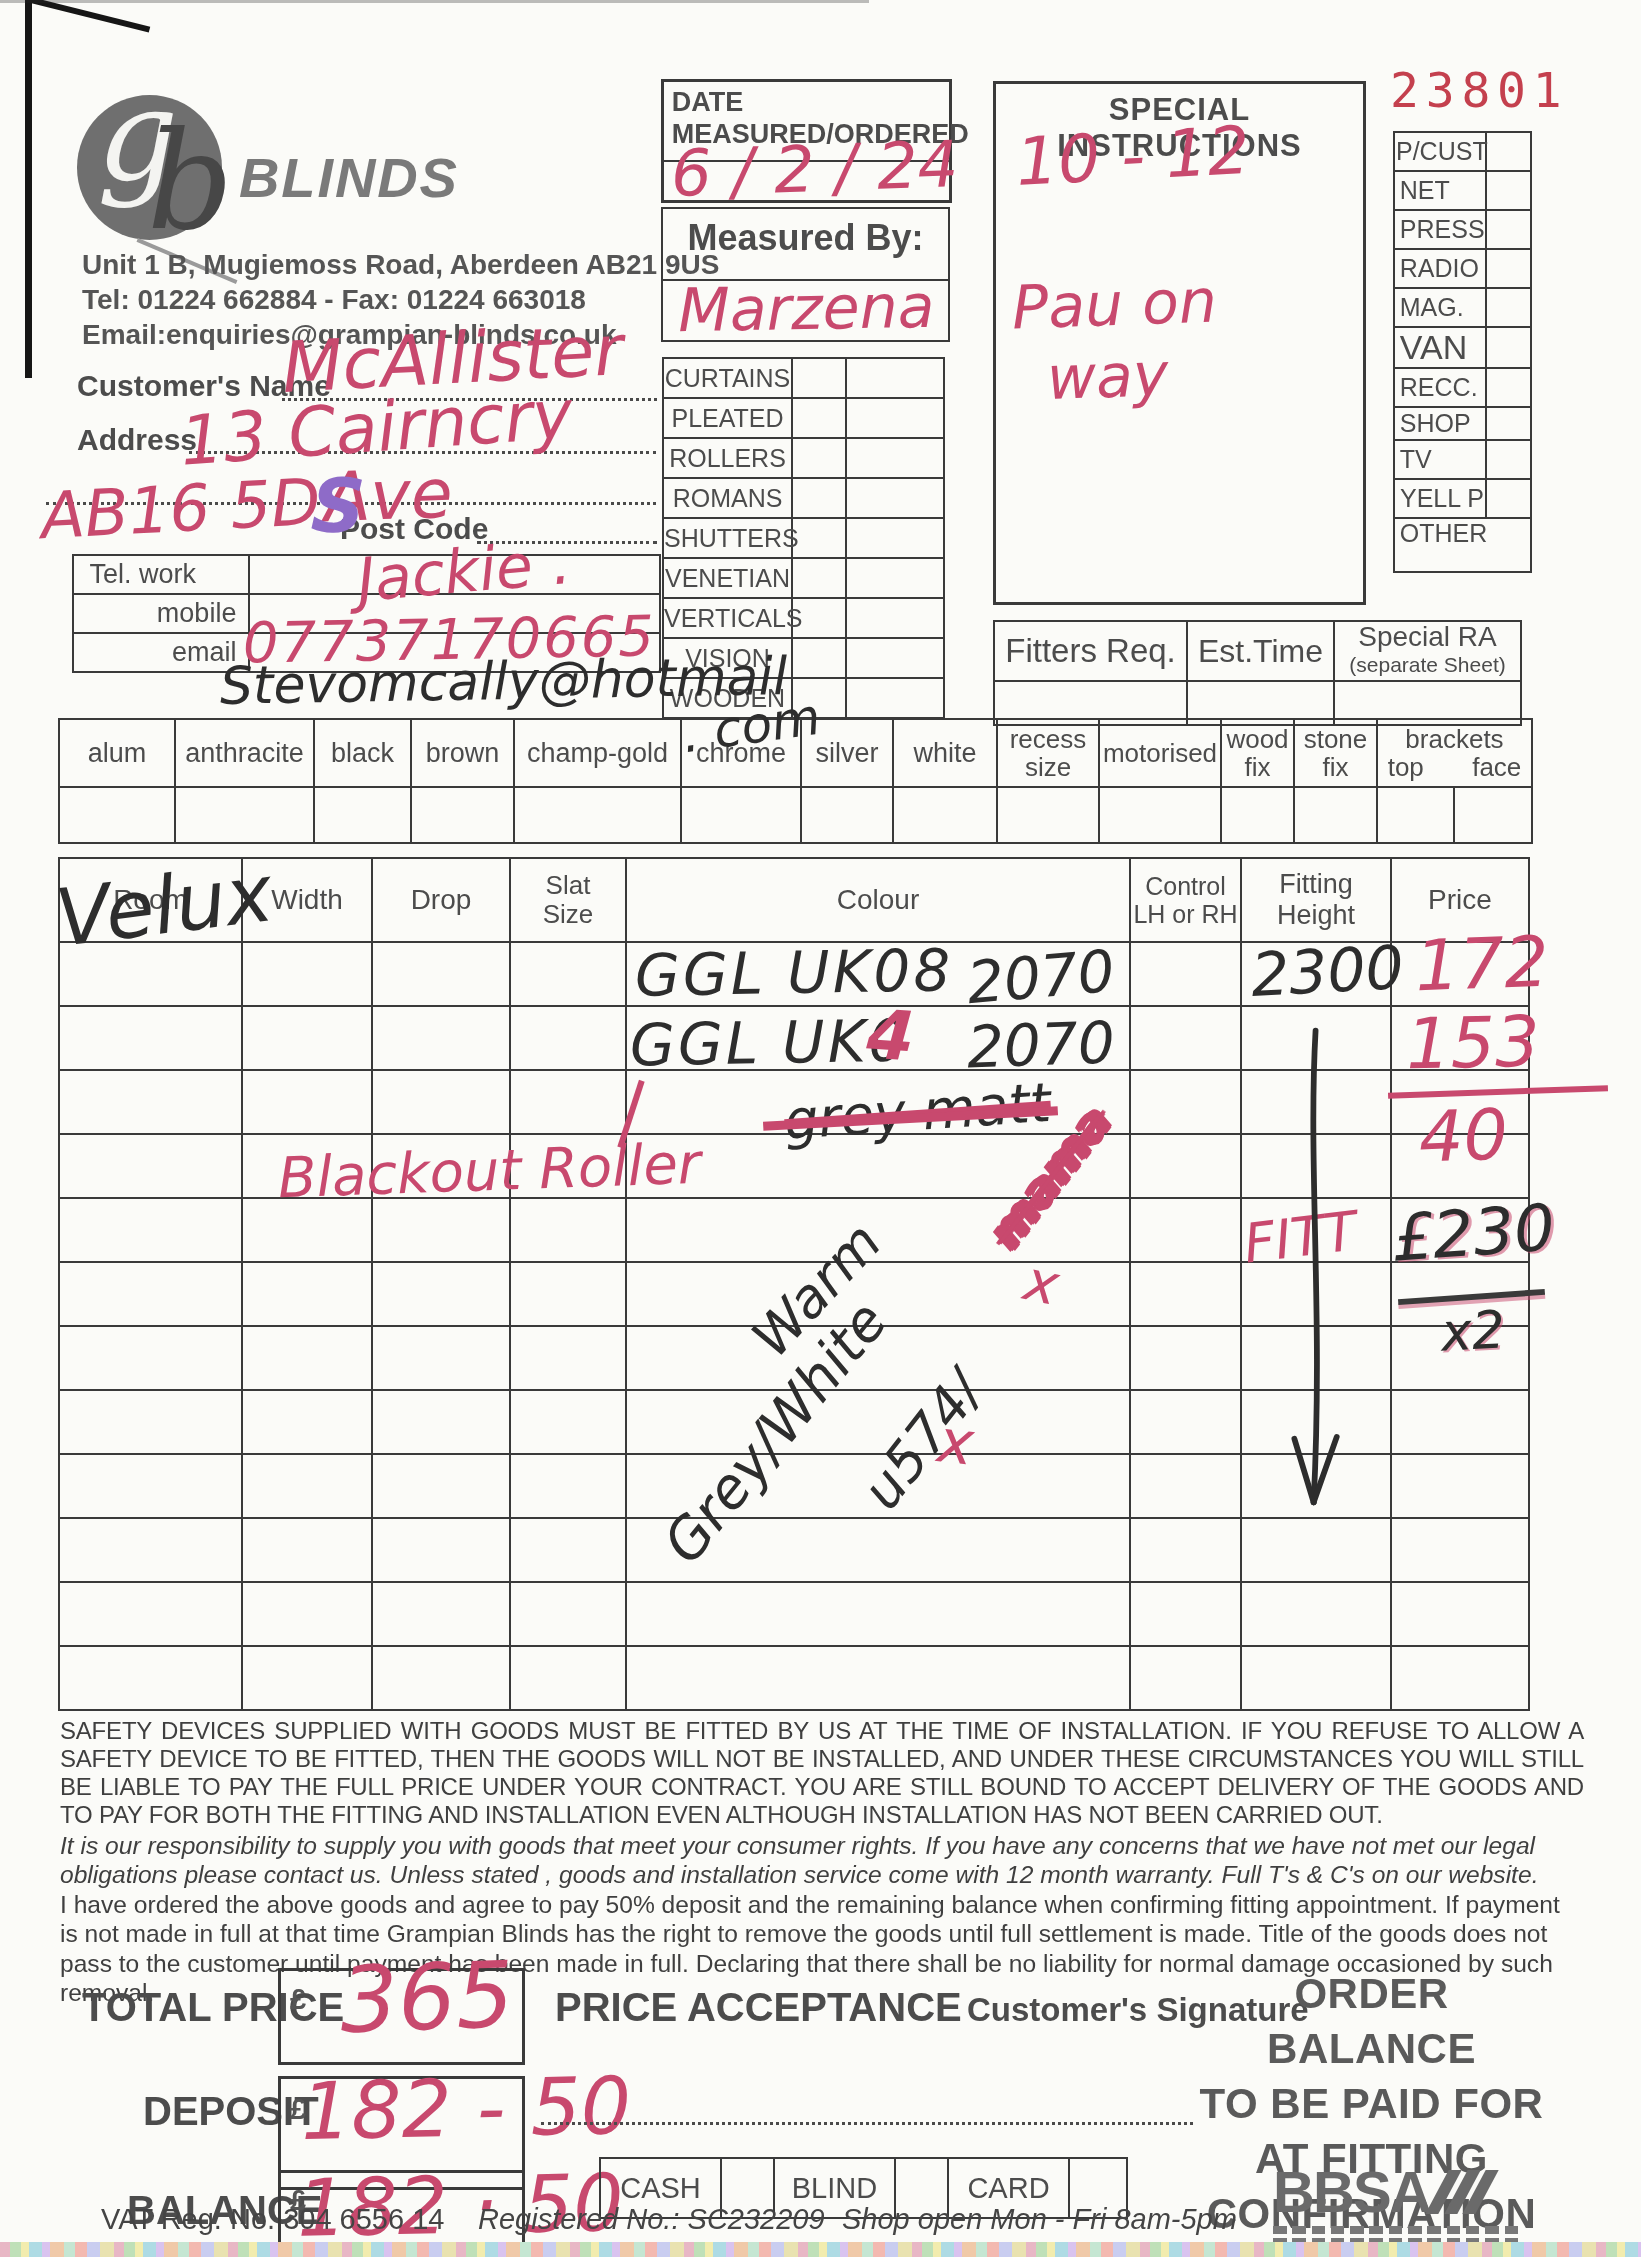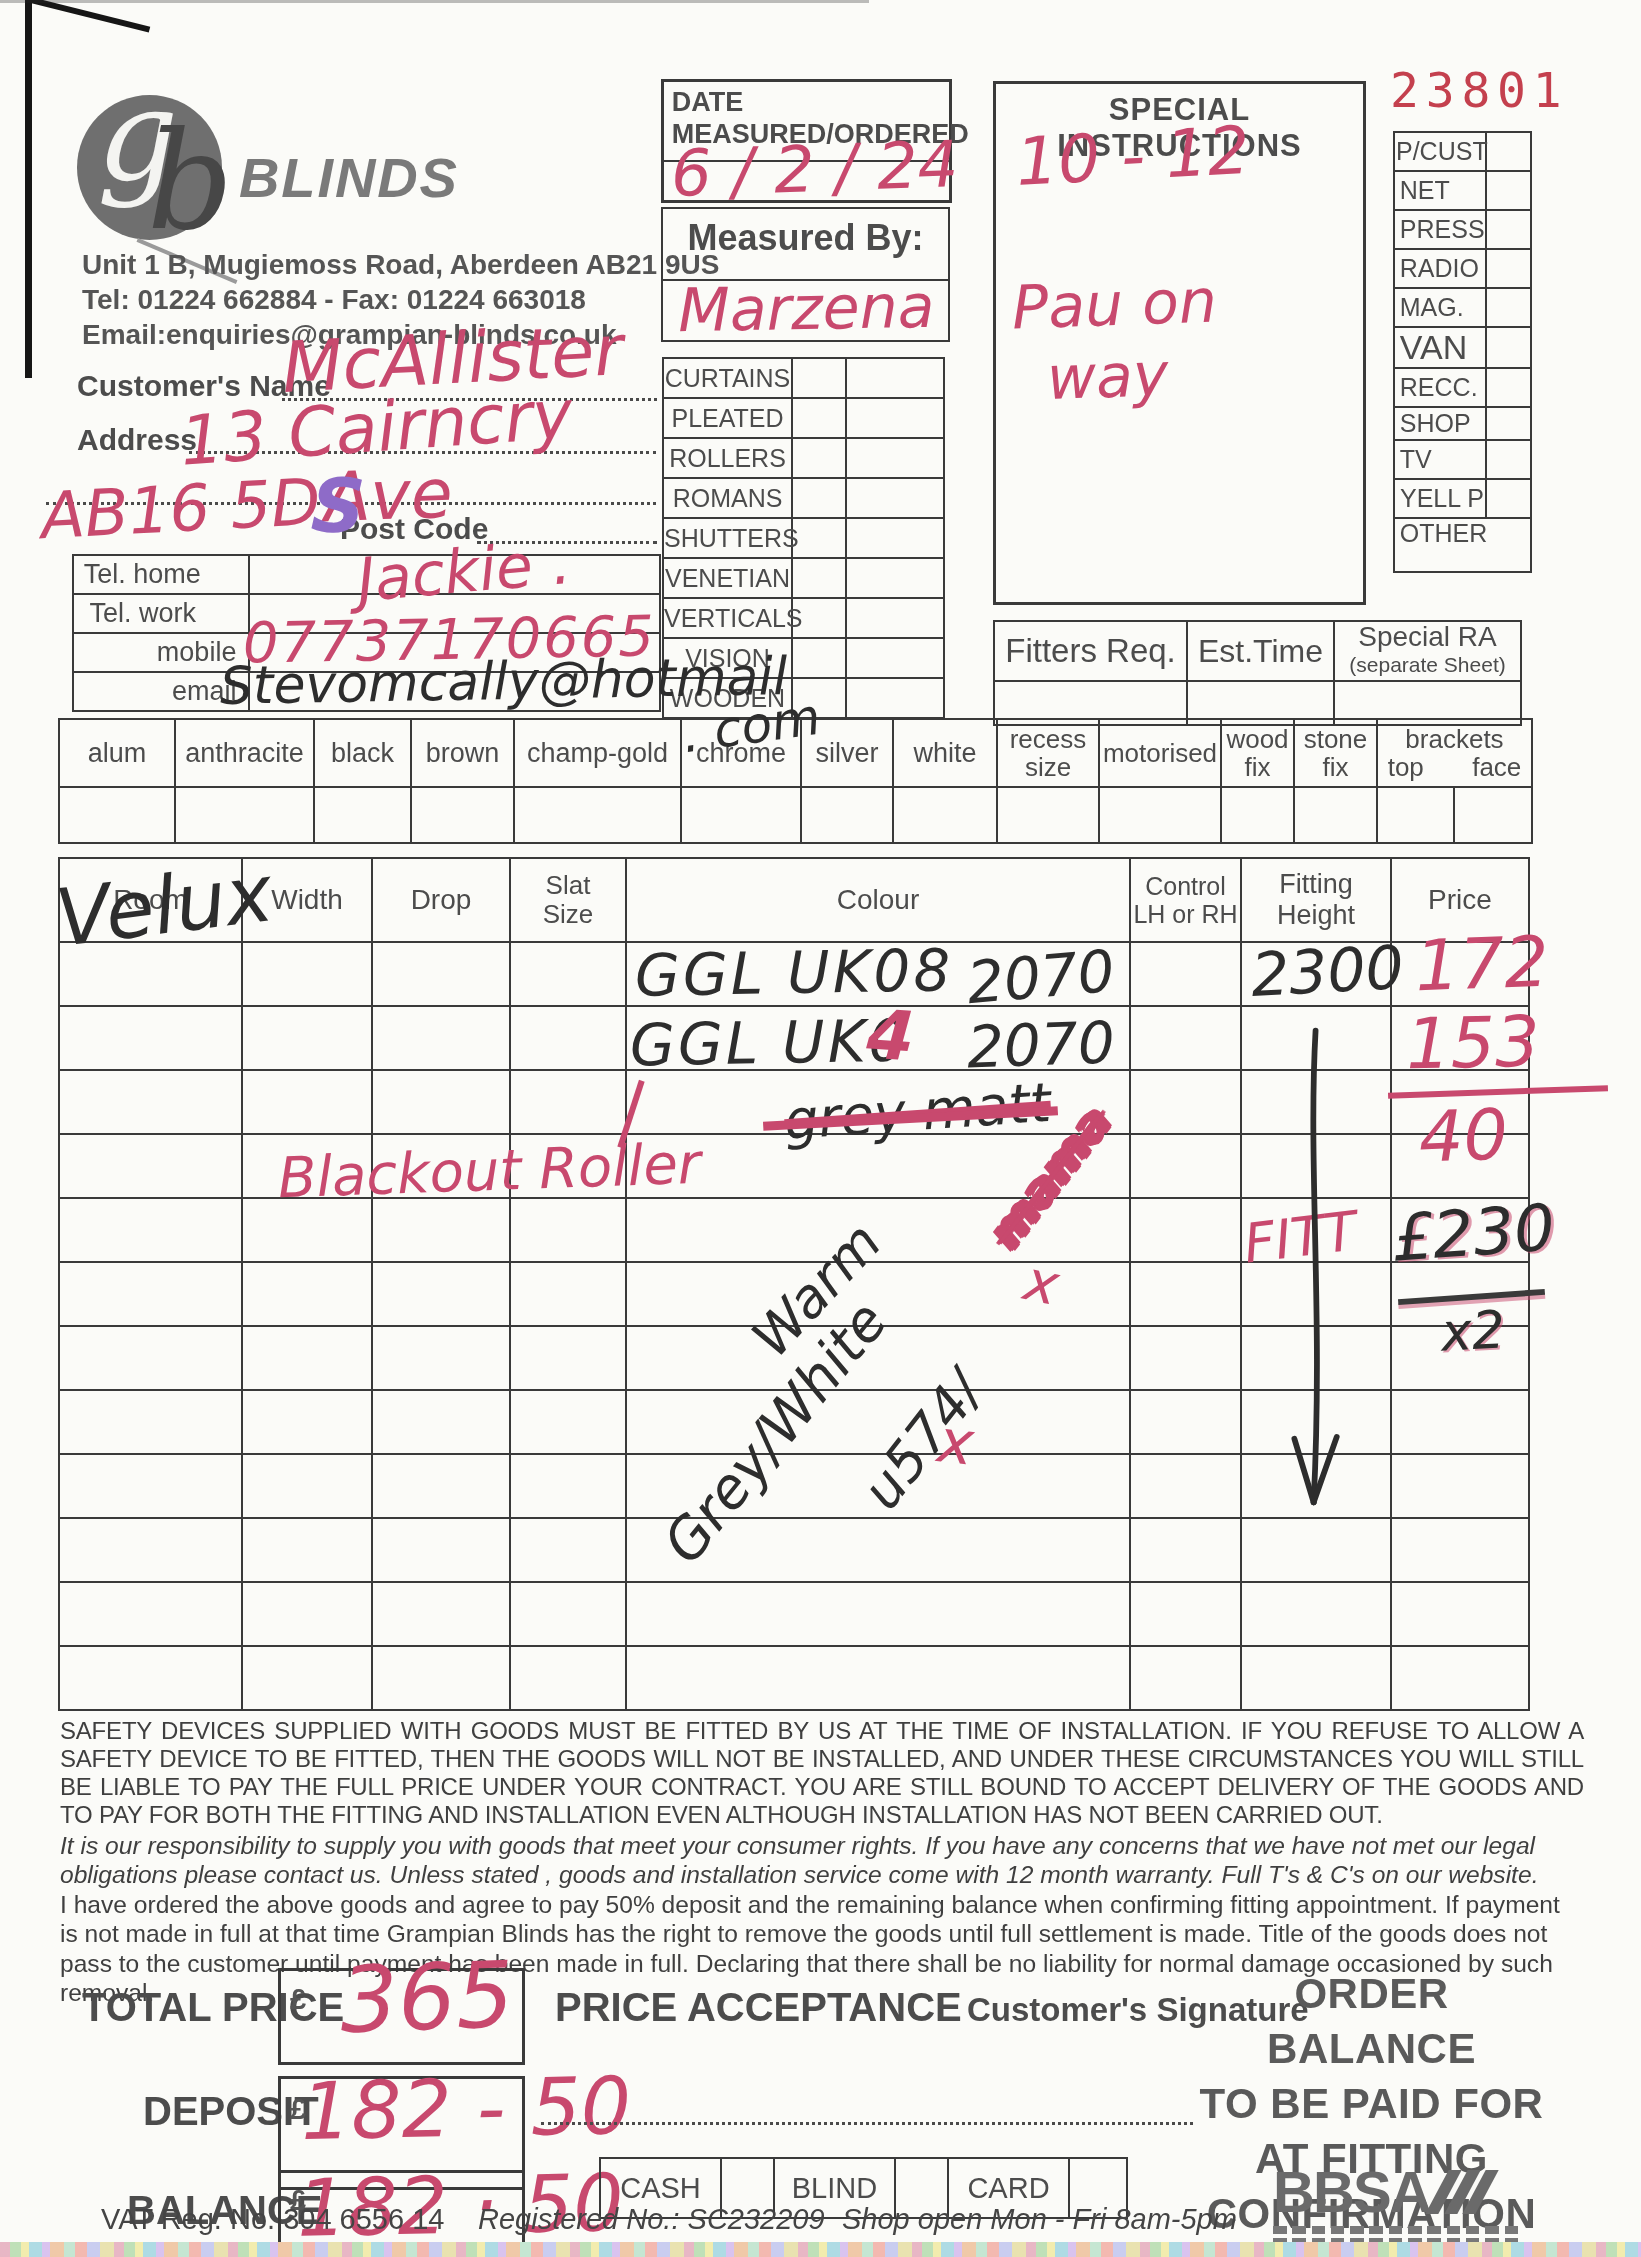--- a/index.html
+++ b/index.html
@@ -133,24 +133,20 @@
   <span class="hw pink" style="left:41px;top:477px;font-size:64px;transform:rotate(-3deg);">AB16 5D</span>
   <span class="hw purple b" style="left:311px;top:469px;font-size:75px;transform:rotate(2deg);">S</span>
 
   <table class="frm abs" style="left:72px;top:554px;width:587px;">
     <colgroup>
         <col style="width:176px">
         <col style="width:411px">
       </colgroup>
     <tbody>
       <tr style="height:39px">
-          <td style="font-size:27px;padding-left:9.7px;">Tel. home</td>
-          <td></td>
-        </tr>
-      <tr style="height:39px">
           <td style="font-size:27px;padding-left:15.4px;">Tel. work</td>
           <td></td>
         </tr>
       <tr style="height:39px">
           <td style="font-size:27px;text-align:right;padding-right:11.6px;">mobile</td>
           <td></td>
         </tr>
       <tr style="height:39px">
           <td style="font-size:27px;text-align:right;padding-right:11.6px;">email</td>
           <td></td>

